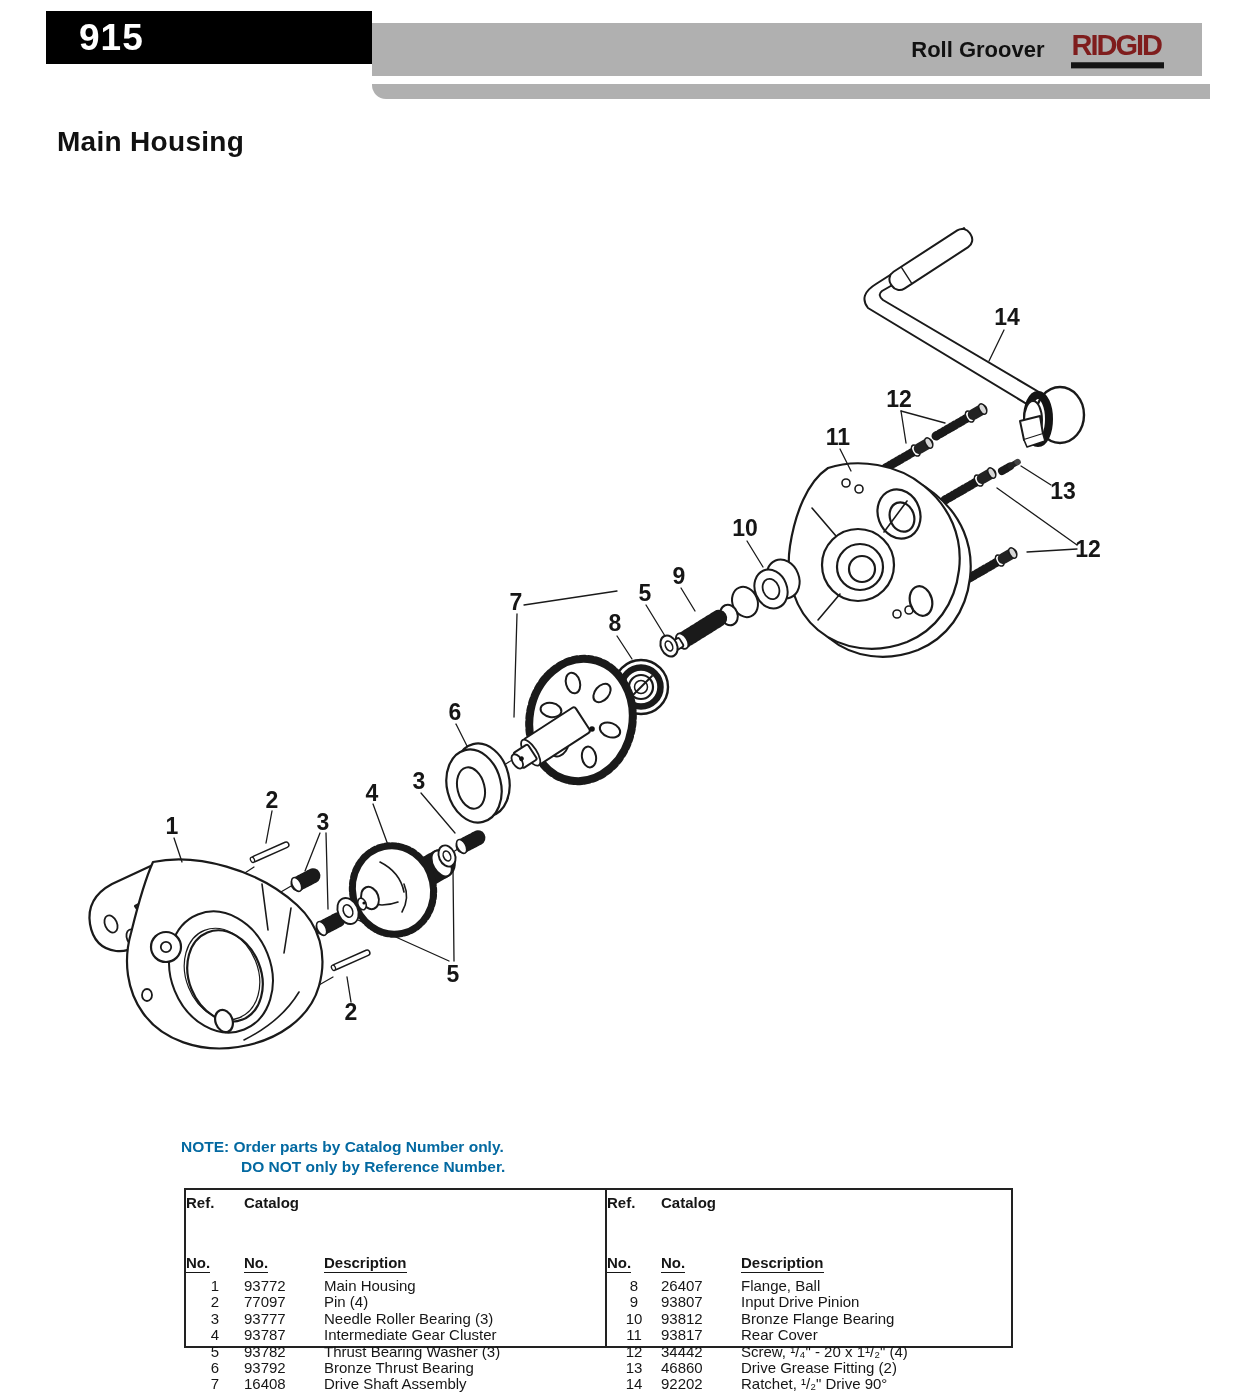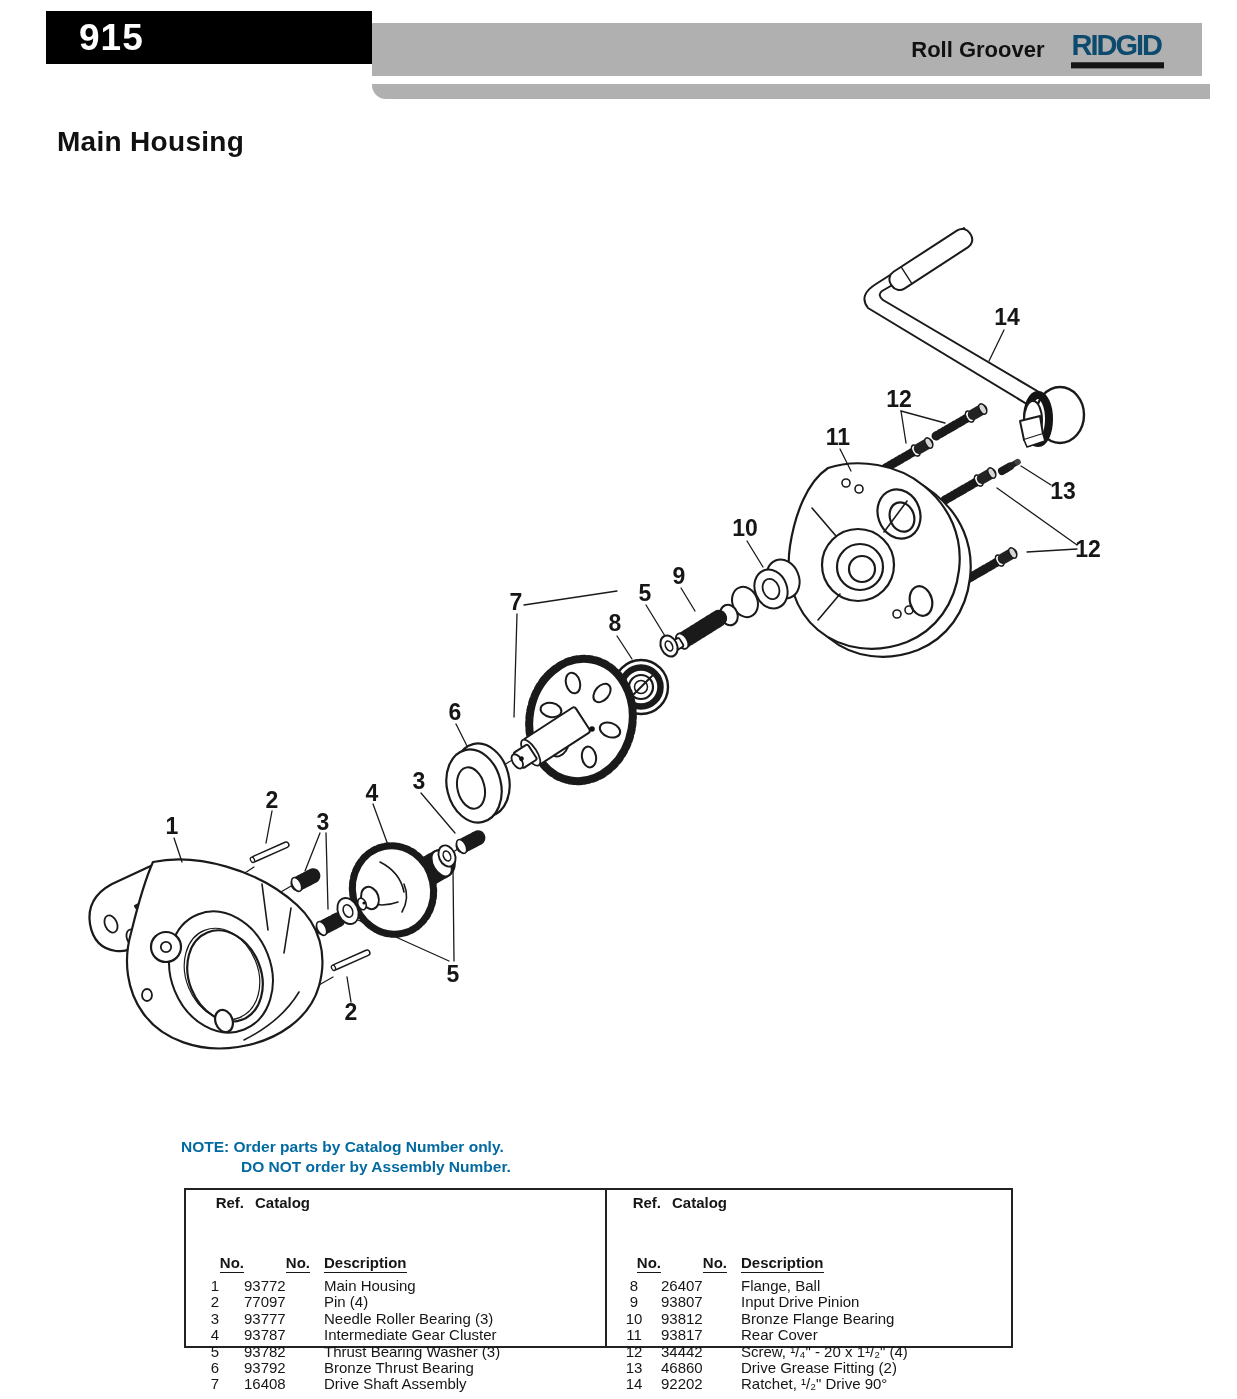--- a/index.html
+++ b/index.html
@@ -19,21 +19,21 @@
     background:#b0b0b0; display:flex; align-items:center;
     justify-content:flex-end; gap:26px; padding-right:38px;
   }
   .band-sub {
     position:absolute; left:372px; top:84px; width:838px; height:15px;
     background:#b0b0b0; border-bottom-left-radius:14px;
   }
   .product-name { font-size:22px; font-weight:bold; color:#111; }
   .brand-logo {
     font-size:29px; font-weight:900; letter-spacing:-2px; line-height:1;
-    color:#0c4a6e; border-bottom:6px solid #141414; padding:0 3px 2px 1px;
+    color:#7f1d1d; border-bottom:6px solid #141414; padding:0 3px 2px 1px;
     transform:scaleY(1.02);
   }
   .page-title {
     position:absolute; left:57px; top:126px; font-size:28px; font-weight:bold;
     letter-spacing:.3px;
   }
   
   .diagram { position:absolute; left:0; top:0; width:1237px; height:1399px; }
   .callout-label {
     font-family:"Liberation Sans", sans-serif; font-size:23px; font-weight:bold;
@@ -50,21 +50,21 @@
     position:absolute; left:184px; top:1188px; width:829px; height:160px;
     border:2px solid #222; display:flex; background:#fff;
   }
   .half { padding-top:5px; }
   .half-left  { width:419px; }
   .half-right { flex:1; border-left:2px solid #222; }
   .phead, .prow { display:grid; font-size:15px; color:#161616; }
   .half-left  .phead, .half-left  .prow { grid-template-columns:58px 66px 1fr; }
   .half-right .phead, .half-right .prow { grid-template-columns:54px 66px 1fr; }
   .phead { font-weight:bold; line-height:16px; margin-bottom:5px; }
-  .phead .cell { text-align:right; }
+  .phead .cell { text-align:left; }
   .phead .cell.desc { text-align:center; padding-left:14px; display:flex; align-items:flex-end; }
   .hu { display:inline-block; border-bottom:1.6px solid #161616; padding-bottom:1px;margin-top:44px; }
   .prow { line-height:16.4px; }
   .prow .ref { text-align:center; }
   .prow .cat { }
   .prow .desc { padding-left:14px; white-space:nowrap; }
 </style>
 </head>
 <body>
 
@@ -316,21 +316,21 @@
       <text class="callout-label" x="899" y="407">12</text>
       <text class="callout-label" x="1063" y="499">13</text>
       <text class="callout-label" x="1088" y="557">12</text>
       <text class="callout-label" x="1007" y="325">14</text>
     </g>
   </g>
 </svg>
 
 <div class="note">
   <div><span>NOTE:</span> <span>Order parts by Catalog Number only.</span></div>
-  <div class="note-line2">DO NOT order by Assembly Number.</div>
+  <div class="note-line2">DO NOT only by Reference Number.</div>
 </div>
 
 <div class="parts-table">
   <div class="half half-left">
     <div class="phead">
       <div class="cell">
         <div>Ref.</div>
         <div><span class="hu">No.</span></div>
       </div>
       <div class="cell">

